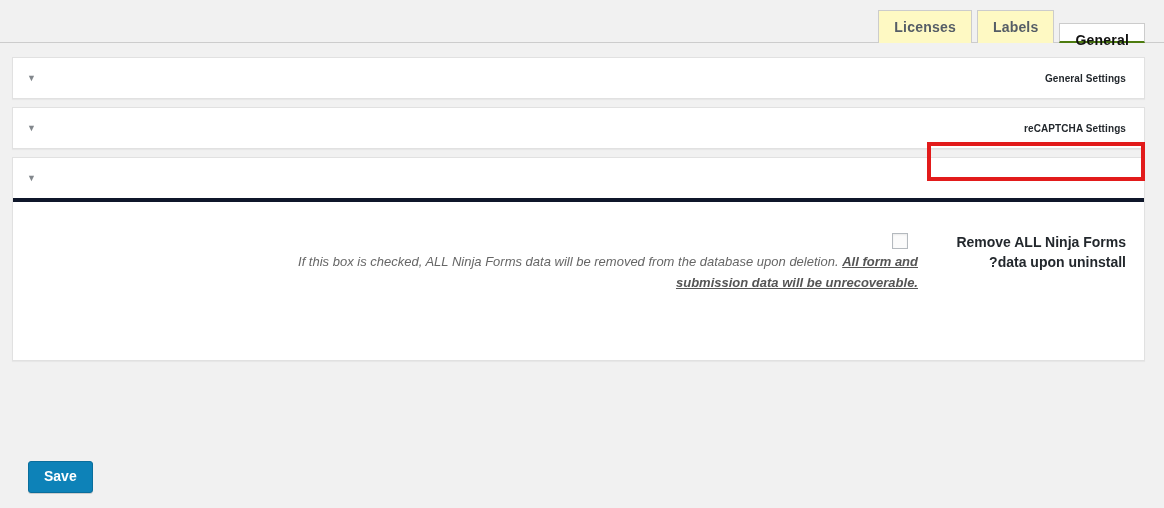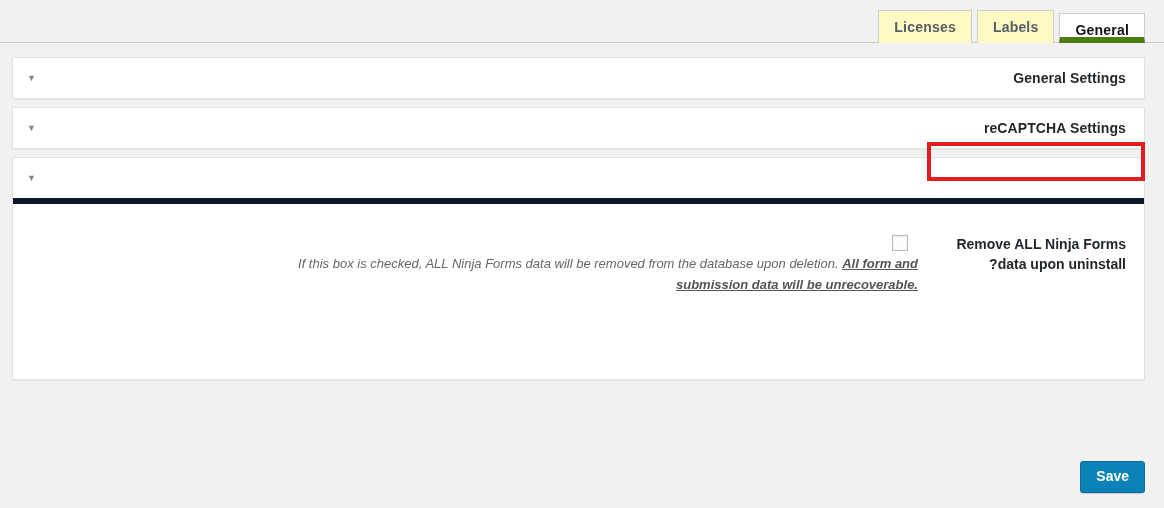--- a/index.html
+++ b/index.html
@@ -47,22 +47,22 @@
     font-weight: bold;
     letter-spacing: 0.2px;
     cursor: pointer;
     position: relative;
     top: 1px;
     white-space: nowrap;
   }
   .tab.active {
     background: #ffffff;
     color: #111111;
-    border-bottom: 6px solid #4d7c0f;
-    height: 30px;
+    border-bottom: 2px solid #4d7c0f;
+    height: 20px;
     line-height: 33px;
   }
 
   
   .panels {
     position: absolute;
     left: 12px;
     top: 57px;
     width: 1133px;
   }
@@ -87,43 +87,43 @@
     font-size: 9px;
     line-height: 1;
     width: 14px;
     flex: 0 0 14px;
     text-align: left;
     user-select: none;
   }
   .panel-title {
     flex: 1 1 auto;
     text-align: right;
-    font-size: 14px;
+    font-size: 10px;
     font-weight: bold;
     color: #23282d;
     letter-spacing: 0.1px;
     white-space: nowrap;
   }
 
   
   .annotation-box {
     position: absolute;
     right: -1px;
     top: -16px;
     width: 218px;
     height: 39px;
     border: 4px solid #e21b1b;
     box-sizing: border-box;
     pointer-events: none;
     z-index: 5;
   }
 
   .panel-body {
-    border-top: 6px solid #0f172a;
-    padding: 18px 0 37px 0;
+    border-top: 4px solid #0f172a;
+    padding: 18px 0 20px 0;
   }
 
   
   .setting-row {
     display: flex;
     flex-direction: row-reverse;
     align-items: flex-start;
     padding: 10px 18px 10px 14px;
     min-height: 120px;
     box-sizing: border-box;
@@ -180,27 +180,27 @@
     color: #555555;
     font-weight: bold;
     font-style: italic;
     text-decoration: underline;
     cursor: pointer;
   }
 
   
   .footer {
     position: absolute;
-    left: 12px;
+    left: 28px;
     top: 452px;
     width: 1133px;
     height: 50px;
     display: flex;
     flex-direction: row;
-    justify-content: flex-end;
+    justify-content: flex-start;
     align-items: center;
   }
   .save-button {
     background: #0d82b8;
     border: 1px solid #0a6e9c;
     border-radius: 3px;
     color: #ffffff;
     font-size: 14px;
     font-weight: bold;
     padding: 6px 15px 7px 15px;

